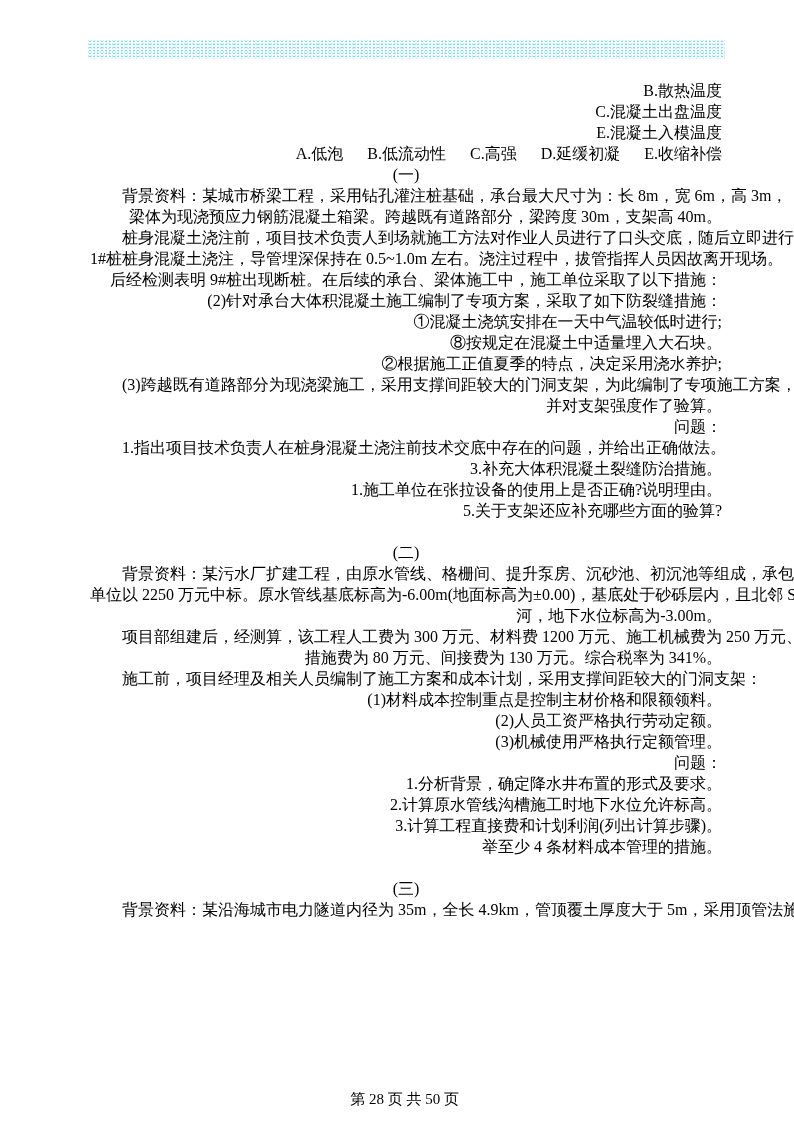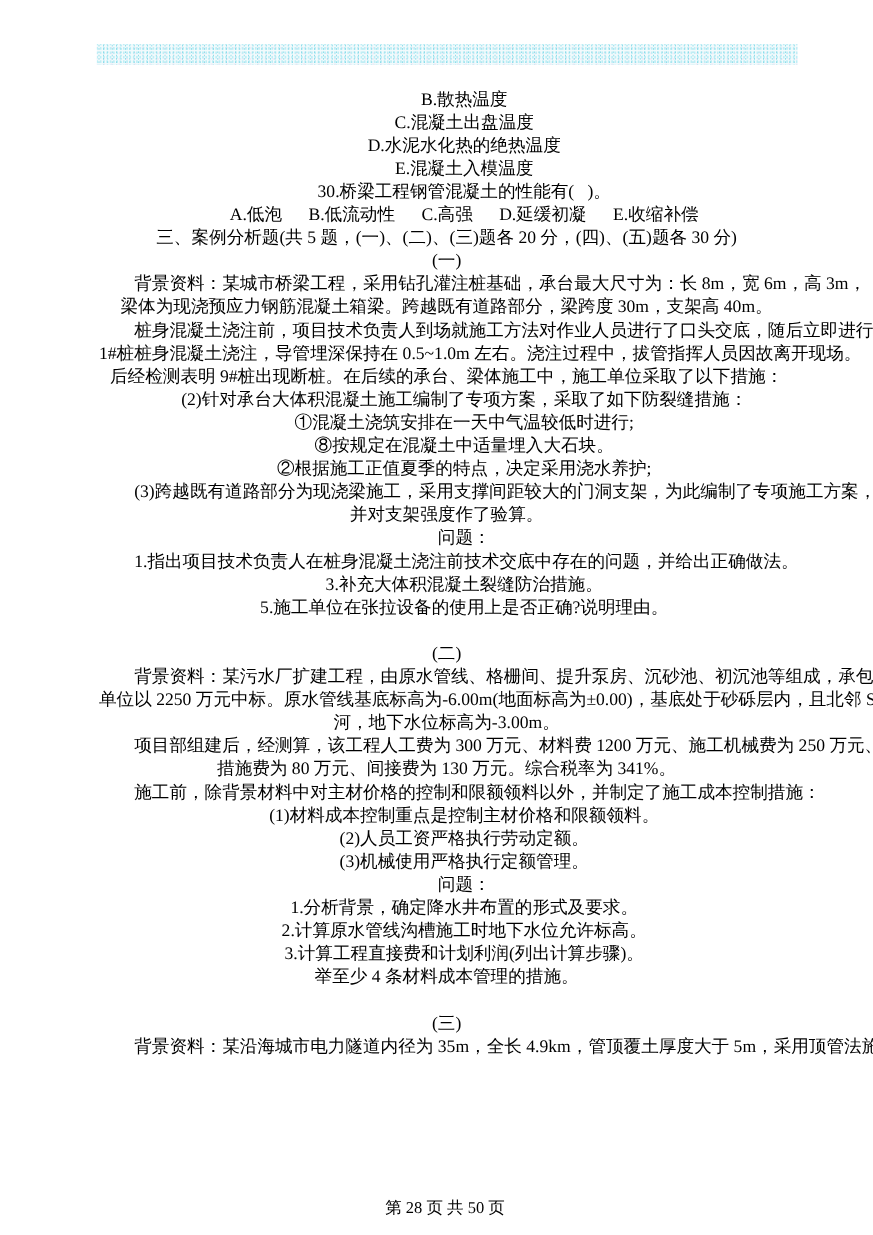--- a/index.html
+++ b/index.html
@@ -35,21 +35,21 @@
     position: absolute;
     left: 90px;
     top: 80px;
     width: 632px;
     font-size: 16px;
   }
   .line {
     height: 21px;
     line-height: 21px;
     white-space: pre;
-    text-align: center;
+    text-align: right;
   }
   .line.i2 { text-indent: 32px; }
   .line.center { text-align: center; text-indent: 0; }
   .line.j { text-align: justify; text-align-last: justify; }
   .line.blank { }
   #footer {
     position: absolute;
     left: 0;
     top: 1068px;
     width: 794px;
@@ -60,49 +60,47 @@
   }
 </style>
 </head>
 <body>
 
 <div id="page" style="background: rgb(255, 255, 255); color: rgb(0, 0, 0);">
   <div id="header-band"></div>
   <div id="doc-lines">
       <div class="line i2">B.散热温度</div>
       <div class="line i2">C.混凝土出盘温度</div>
-      <div class="line i2">D.水泥水化热的绝热温度</div>
       <div class="line i2">E.混凝土入模温度</div>
-      <div class="line i2">30.桥梁工程钢管混凝土的性能有(   )。</div>
       <div class="line i2">A.低泡      B.低流动性      C.高强      D.延缓初凝      E.收缩补偿</div>
-      <div class="line">三、案例分析题(共 5 题，(一)、(二)、(三)题各 20 分，(四)、(五)题各 30 分)</div>
       <div class="line center">(一)</div>
       <div class="line i2 j">背景资料：某城市桥梁工程，采用钻孔灌注桩基础，承台最大尺寸为：长 8m，宽 6m，高 3m，</div>
       <div class="line">梁体为现浇预应力钢筋混凝土箱梁。跨越既有道路部分，梁跨度 30m，支架高 40m。</div>
       <div class="line i2 j">桩身混凝土浇注前，项目技术负责人到场就施工方法对作业人员进行了口头交底，随后立即进行</div>
       <div class="line j">1#桩桩身混凝土浇注，导管埋深保持在 0.5~1.0m 左右。浇注过程中，拔管指挥人员因故离开现场。</div>
       <div class="line">后经检测表明 9#桩出现断桩。在后续的承台、梁体施工中，施工单位采取了以下措施：</div>
       <div class="line i2">(2)针对承台大体积混凝土施工编制了专项方案，采取了如下防裂缝措施：</div>
       <div class="line i2">①混凝土浇筑安排在一天中气温较低时进行;</div>
       <div class="line i2">⑧按规定在混凝土中适量埋入大石块。</div>
       <div class="line i2">②根据施工正值夏季的特点，决定采用浇水养护;</div>
       <div class="line i2 j">(3)跨越既有道路部分为现浇梁施工，采用支撑间距较大的门洞支架，为此编制了专项施工方案，</div>
       <div class="line">并对支架强度作了验算。</div>
       <div class="line i2">问题：</div>
       <div class="line i2">1.指出项目技术负责人在桩身混凝土浇注前技术交底中存在的问题，并给出正确做法。</div>
       <div class="line i2">3.补充大体积混凝土裂缝防治措施。</div>
-      <div class="line i2">5.施工单位在张拉设备的使用上是否正确?说明理由。</div>
+      <div class="line i2">1.施工单位在张拉设备的使用上是否正确?说明理由。</div>
+      <div class="line i2">5.关于支架还应补充哪些方面的验算?</div>
       <div class="line blank">&nbsp;</div>
       <div class="line center">(二)</div>
       <div class="line i2 j">背景资料：某污水厂扩建工程，由原水管线、格栅间、提升泵房、沉砂池、初沉池等组成，承包</div>
       <div class="line j">单位以 2250 万元中标。原水管线基底标高为-6.00m(地面标高为±0.00)，基底处于砂砾层内，且北邻 S</div>
       <div class="line">河，地下水位标高为-3.00m。</div>
       <div class="line i2 j">项目部组建后，经测算，该工程人工费为 300 万元、材料费 1200 万元、施工机械费为 250 万元、</div>
       <div class="line">措施费为 80 万元、间接费为 130 万元。综合税率为 341%。</div>
-      <div class="line i2">施工前，除背景材料中对主材价格的控制和限额领料以外，并制定了施工成本控制措施：</div>
+      <div class="line i2">施工前，项目经理及相关人员编制了施工方案和成本计划，采用支撑间距较大的门洞支架：</div>
       <div class="line i2">(1)材料成本控制重点是控制主材价格和限额领料。</div>
       <div class="line i2">(2)人员工资严格执行劳动定额。</div>
       <div class="line i2">(3)机械使用严格执行定额管理。</div>
       <div class="line i2">问题：</div>
       <div class="line i2">1.分析背景，确定降水井布置的形式及要求。</div>
       <div class="line i2">2.计算原水管线沟槽施工时地下水位允许标高。</div>
       <div class="line i2">3.计算工程直接费和计划利润(列出计算步骤)。</div>
       <div class="line">举至少 4 条材料成本管理的措施。</div>
       <div class="line blank">&nbsp;</div>
       <div class="line center">(三)</div>

